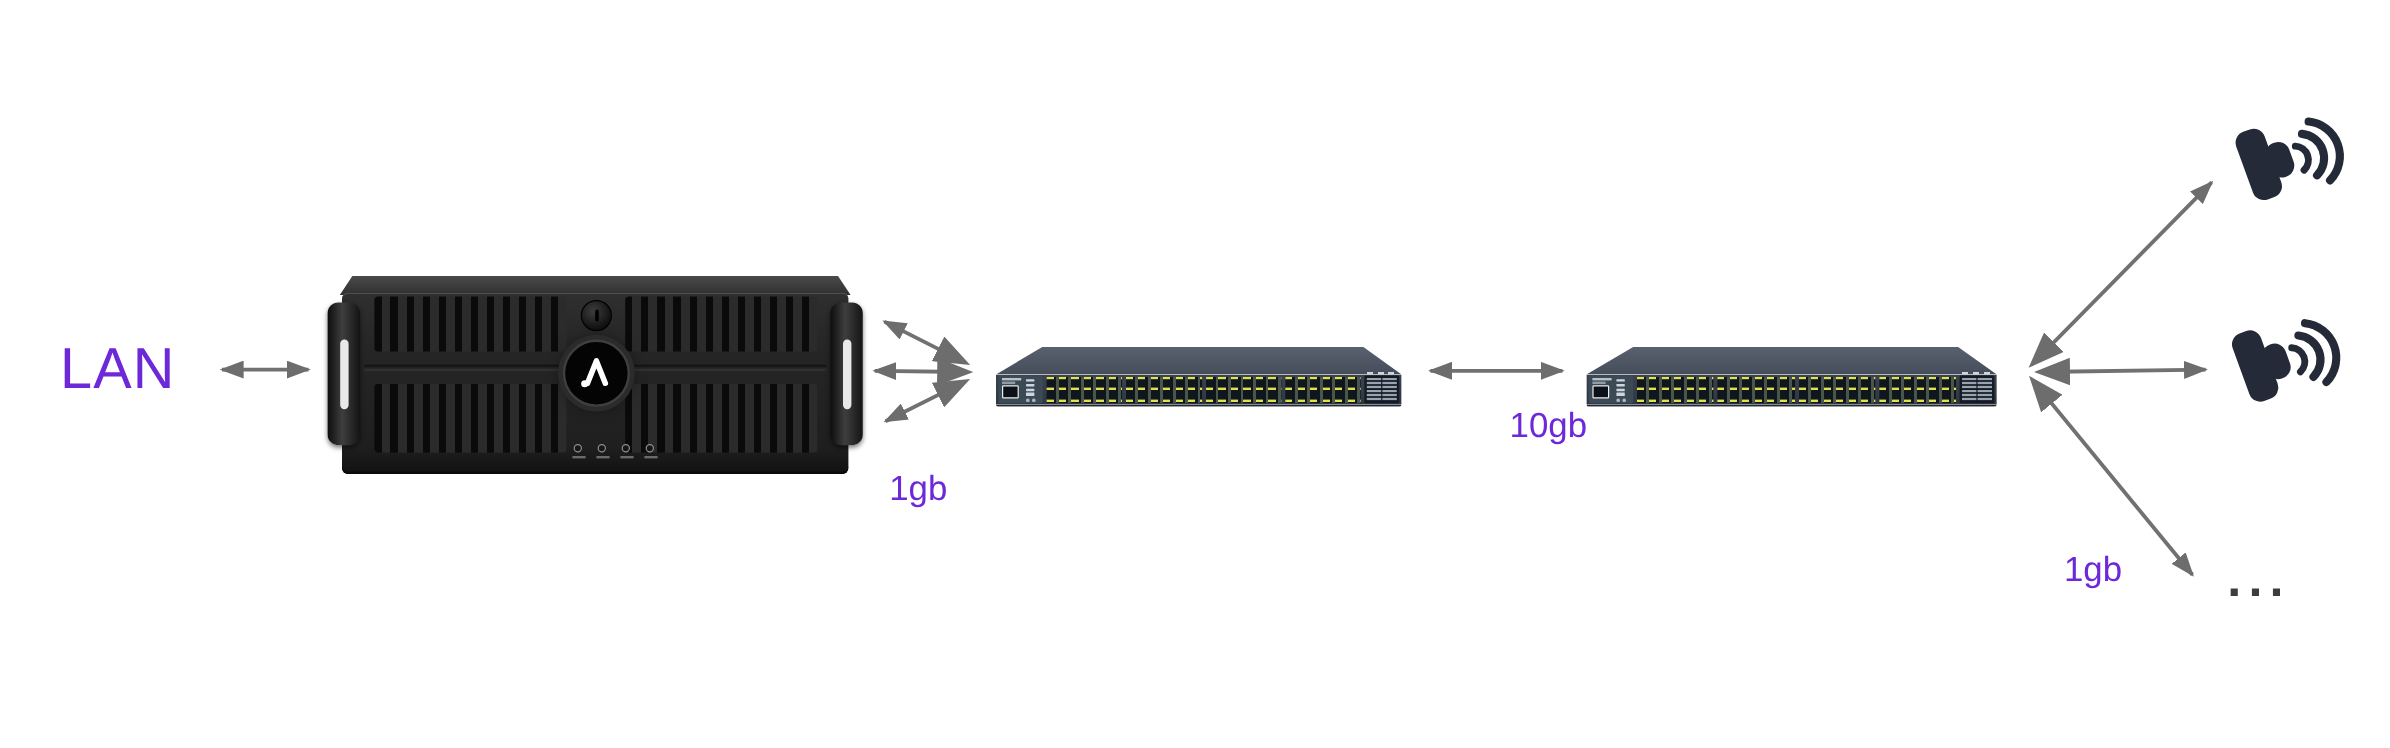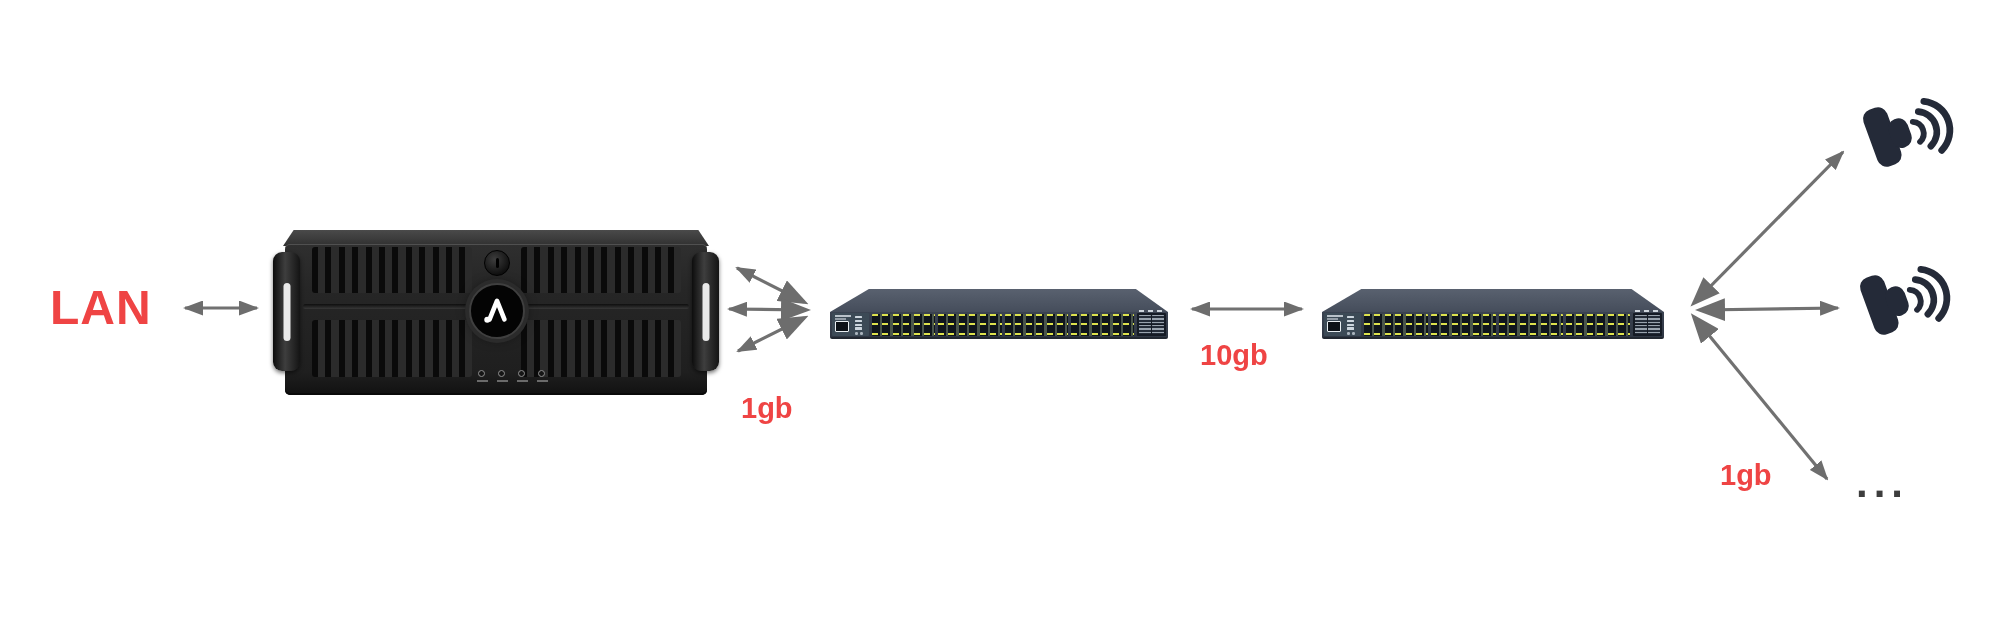--- a/index.html
+++ b/index.html
@@ -1,21 +1,21 @@
 <!DOCTYPE html>
 <html><head>
 <meta charset="utf-8">
 <style>
   html,body{margin:0;padding:0;background:#ffffff;}
   .scene{position:relative;width:1992px;height:623px;background:#ffffff;overflow:hidden;
          font-family:"Liberation Sans",sans-serif;}
-  .lbl{position:absolute;color:#ef4444;white-space:nowrap;line-height:1;font-weight:bold;}
+  .lbl{position:absolute;color:#6d28d9;white-space:nowrap;line-height:1;}
   #lan-label{left:50px;top:284px;font-size:48px;letter-spacing:1px;}
   #gb1-label{left:741px;top:394px;font-size:29px;}
-  #gb10-label{left:1200px;top:341px;font-size:29px;}
+  #gb10-label{left:1258px;top:341px;font-size:29px;}
   #gb2-label{left:1720px;top:461px;font-size:29px;}
   #more-label{left:1856px;top:462px;font-size:42px;font-weight:bold;letter-spacing:6px;color:#3d3d3d;}
 
   
   #arrows{position:absolute;left:0;top:0;width:1992px;height:623px;}
   #arrows line{stroke:#717171;stroke-width:3.2px;}
 
   
   .server{position:absolute;left:273px;top:228px;width:446px;height:169px;}
   .s-top{position:absolute;left:10px;right:10px;top:2px;height:16px;

